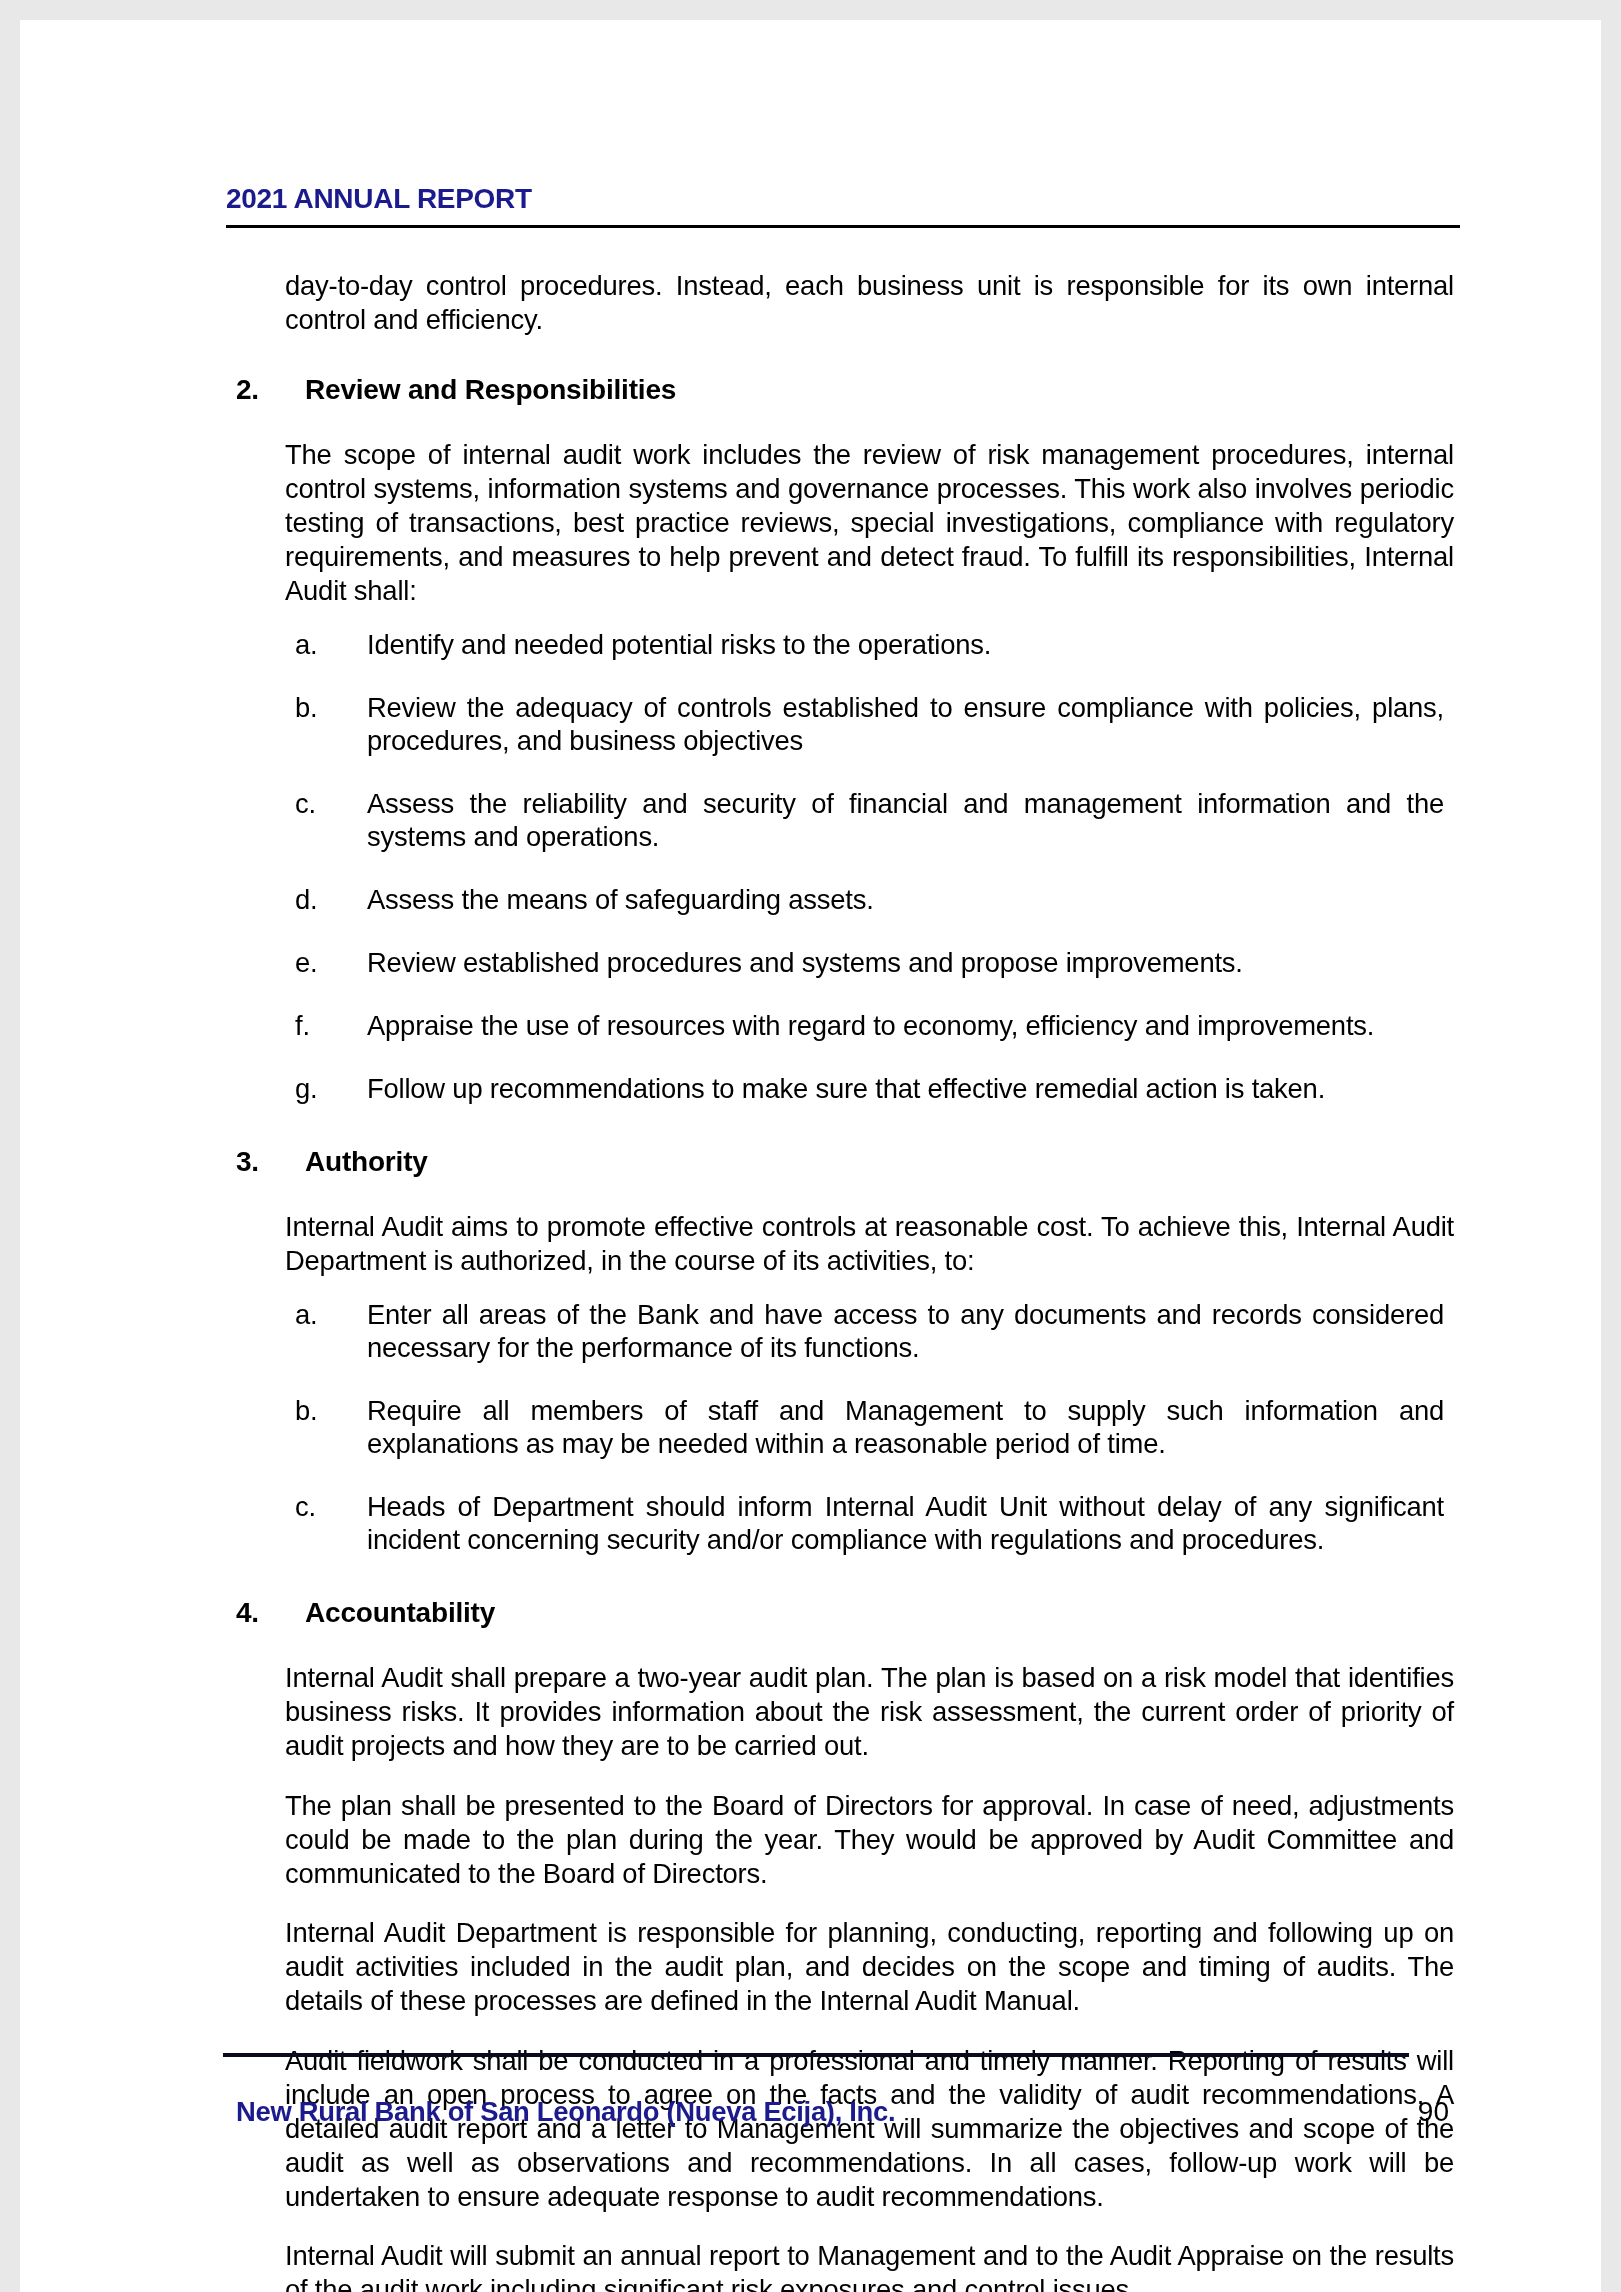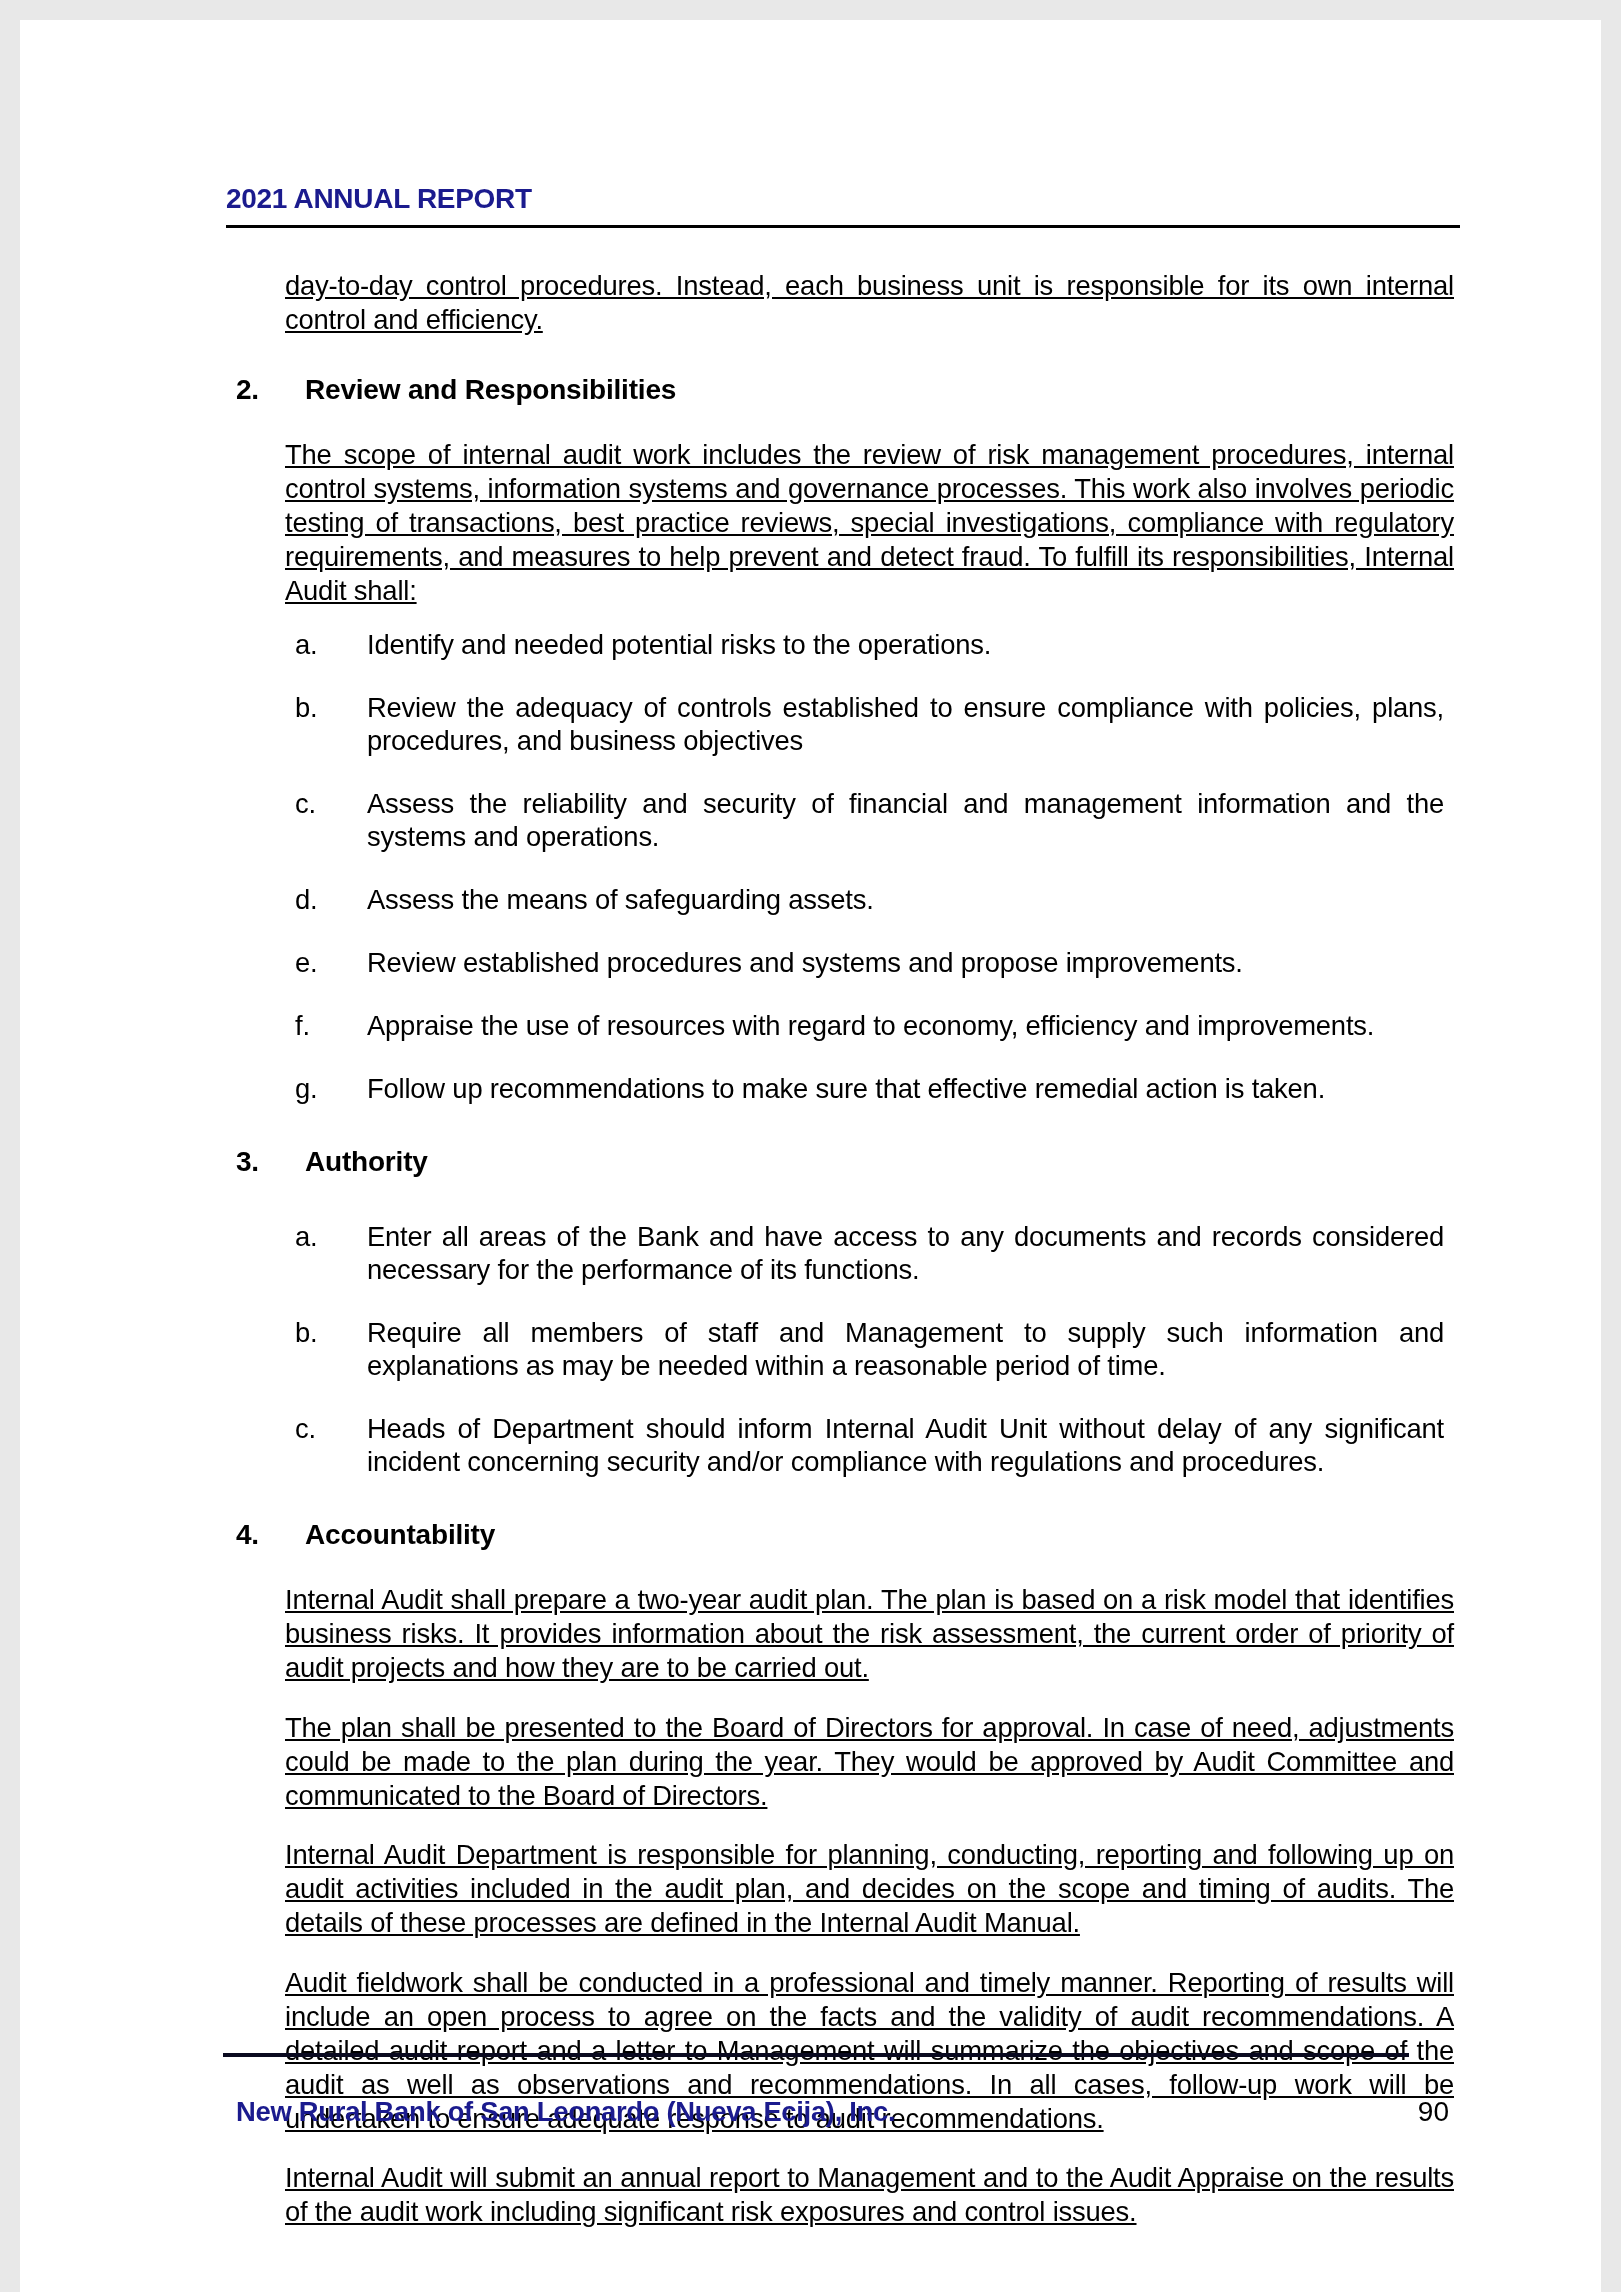--- a/index.html
+++ b/index.html
@@ -37,21 +37,20 @@
     left: 245px;
     top: 229px;
     width: 1189px;
     font-size: 27.4px;
     line-height: 34px;
     letter-spacing: -0.2px;
   }
   .para {
     text-align: justify;
     margin-bottom: 25.5px;
-    text-decoration: underline;
   }
   .para.lead { margin-bottom: 9.8px; }
   .section-heading {
     display: flex;
     margin: 19.6px 0 21.6px -49px;
     font-weight: bold;
     font-size: 28px;
   }
   .sec-num {
     width: 49px;
@@ -137,20 +136,21 @@
       <div class="list-item">
         <span class="list-marker">g.</span>
         <span class="list-text">Follow up recommendations to make sure that effective remedial action is taken.</span>
       </div>
     </div>
 
     <div class="section-heading">
       <span class="sec-num">3.</span>
       <span class="sec-title">Authority</span>
     </div>
+    <p class="para lead">Internal Audit aims to promote effective controls at reasonable cost. To achieve this, Internal Audit Department is authorized, in the course of its activities, to:</p>
     <div class="doc-list">
       <div class="list-item">
         <span class="list-marker">a.</span>
         <span class="list-text">Enter all areas of the Bank and have access to any documents and records considered necessary for the performance of its functions.</span>
       </div>
       <div class="list-item">
         <span class="list-marker">b.</span>
         <span class="list-text">Require all members of staff and Management to supply such information and explanations as may be needed within a reasonable period of time.</span>
       </div>
       <div class="list-item">

